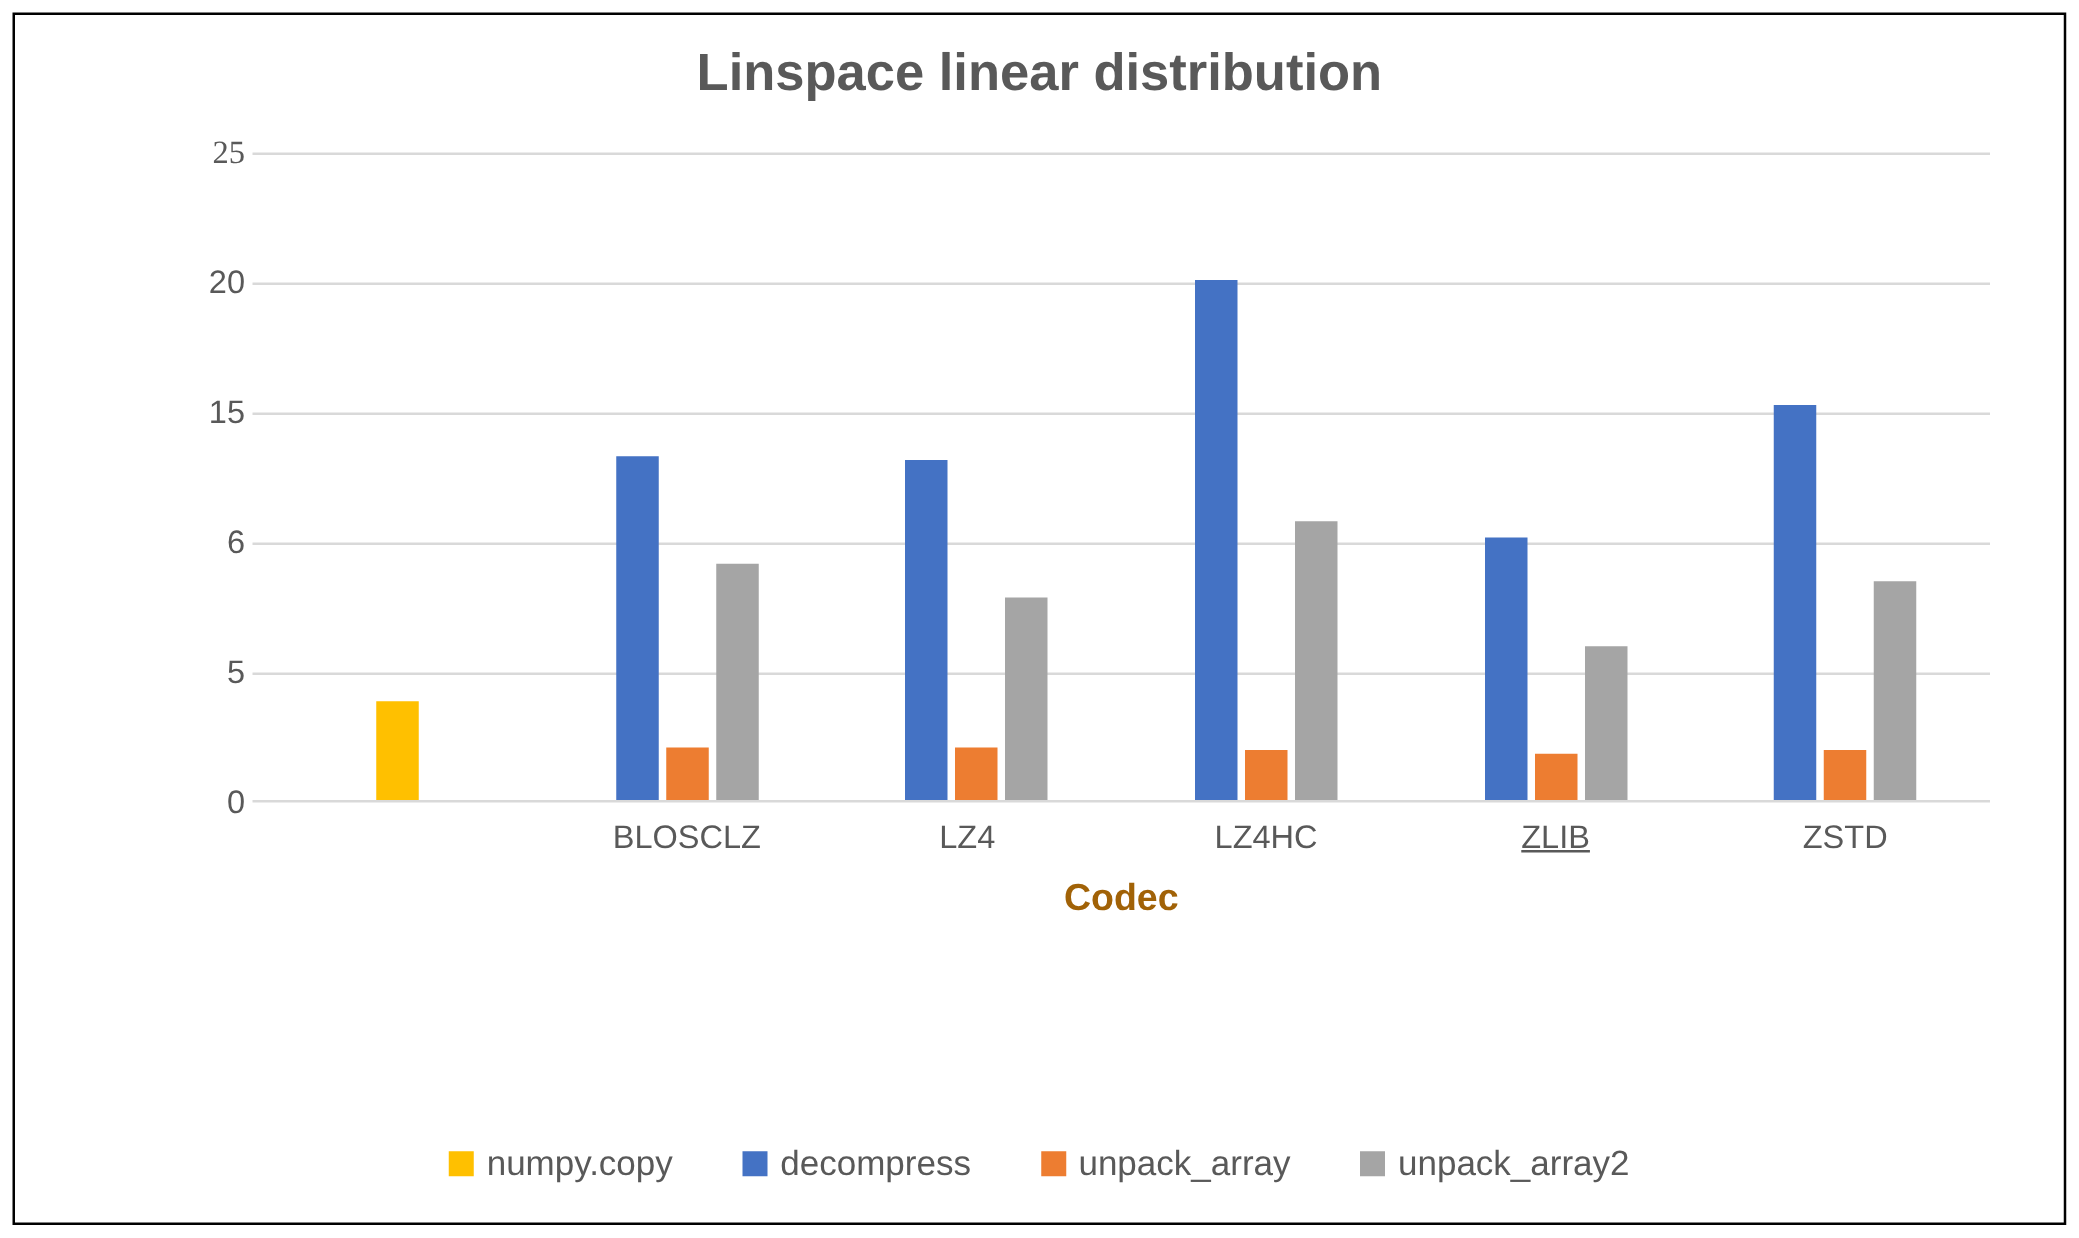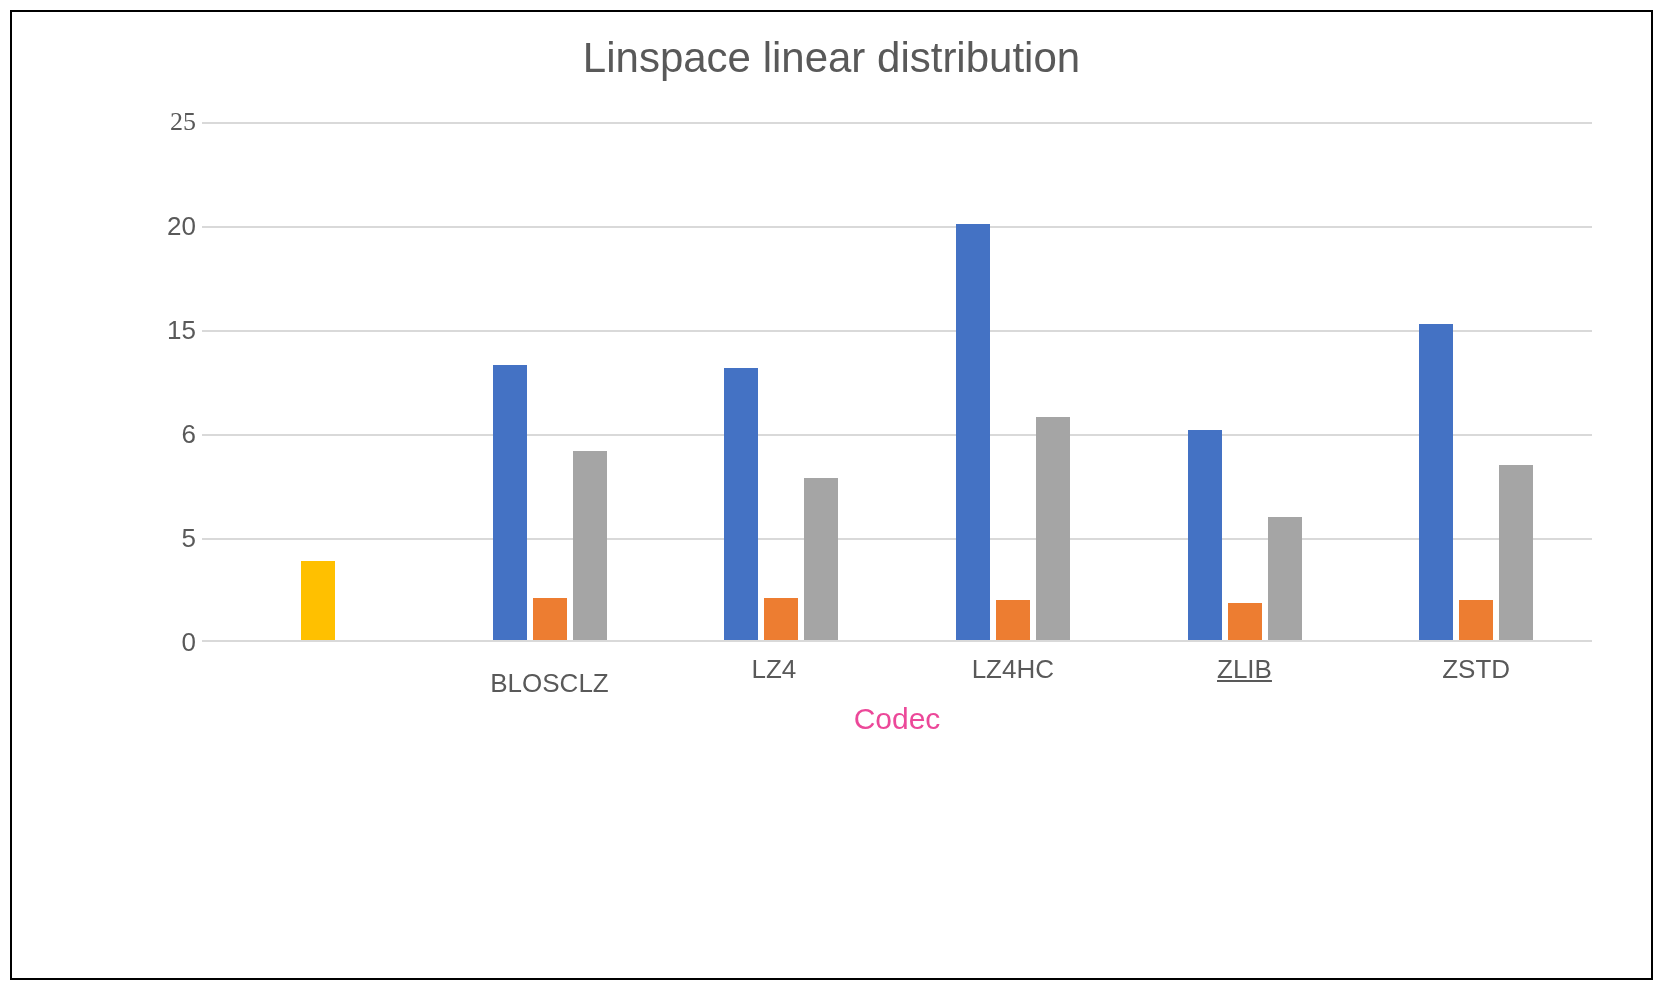--- a/index.html
+++ b/index.html
@@ -15,21 +15,21 @@
     left: 10px; top: 10px;
     width: 1643px; height: 970px;
     border: 2px solid #000;
     background: #fff;
   }
   .chart-title {
     text-align: center;
     font-size: 42px;
     color: #595959;
     margin-top: 22px;
-    font-weight: 400;
+    font-weight: 700;
   }
   .plot-wrap {
     position: absolute;
     left: 60px; top: 110px;
     width: 1520px; height: 600px;
   }
   .y-axis-title {
     position: absolute;
     left: 32px; top: 110px;
     width: 600px; height: 40px;
@@ -68,21 +68,22 @@
     font-size: 26px;
     color: #595959;
     text-align: center;
   }
   .x-axis-title {
     position: absolute;
     left: 130px; top: 580px;
     width: 1390px;
     text-align: center;
     font-size: 30px;
-    color: #ec4899;
+    color: #a16207;
+    font-weight: bold;
   }
   .legend {
     position: absolute;
     left: 0; bottom: 30px;
     width: 100%;
     text-align: center;
     font-size: 28px;
     color: #595959;
   }
   .legend-item {
@@ -133,21 +134,34 @@
         <div class="bar" title="unpack_array2: 8.4" style="left: 1297.17px; width: 34px; height: 174.72px; background: rgb(165, 165, 165);"></div>
       </div>
 
     <div class="x-axis-title">Codec</div>
   <div class="y-tick-label" style="top: 520px;">0</div>
       <div class="y-tick-label" style="top: 416px;">5</div>
       <div class="y-tick-label" style="top: 312px;">6</div>
       <div class="y-tick-label" style="top: 208px;">15</div>
       <div class="y-tick-label" style="top: 104px; text-align: right;">20</div>
       <div class="y-tick-label" style="top: 0px; font-family: Liberation Serif, serif;">25</div>
-      <div class="x-tick-label" style="left: 361.667px; width: 231.667px; margin-top: 14px;">BLOSCLZ</div>
+      <div class="x-tick-label" style="left: 361.667px; width: 231.667px;">BLOSCLZ</div>
       <div class="x-tick-label" style="left: 586px; width: 231.667px;">LZ4</div>
       <div class="x-tick-label" style="left: 825px; width: 231.667px;">LZ4HC</div>
       <div class="x-tick-label" style="left: 1056.67px; width: 231.667px; text-decoration: underline;">ZLIB</div>
       <div class="x-tick-label" style="left: 1288.33px; width: 231.667px;">ZSTD</div>
     </div>
 
+  <div class="legend" id="legend"><span class="legend-item">
+        <span class="swatch" style="background: rgb(255, 192, 0);"></span>
+        <span>numpy.copy</span>
+      </span><span class="legend-item">
+        <span class="swatch" style="background: rgb(68, 114, 196);"></span>
+        <span>decompress</span>
+      </span><span class="legend-item">
+        <span class="swatch" style="background: rgb(237, 125, 49);"></span>
+        <span>unpack_array</span>
+      </span><span class="legend-item">
+        <span class="swatch" style="background: rgb(165, 165, 165);"></span>
+        <span>unpack_array2</span>
+      </span></div>
 
 </div>
 
 </body></html>

